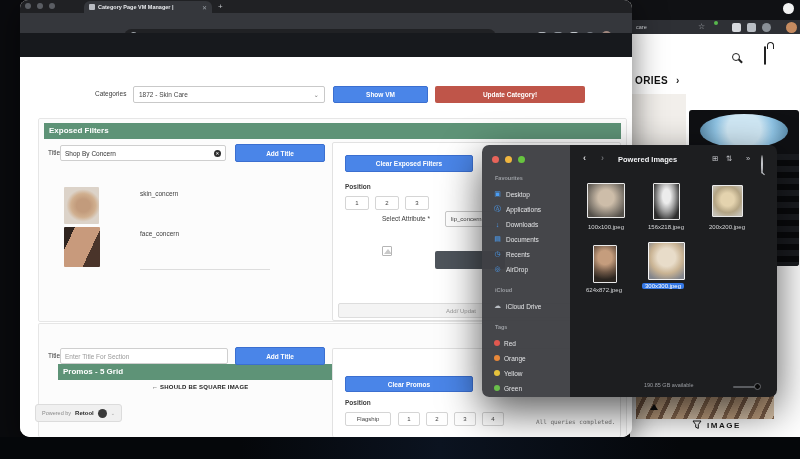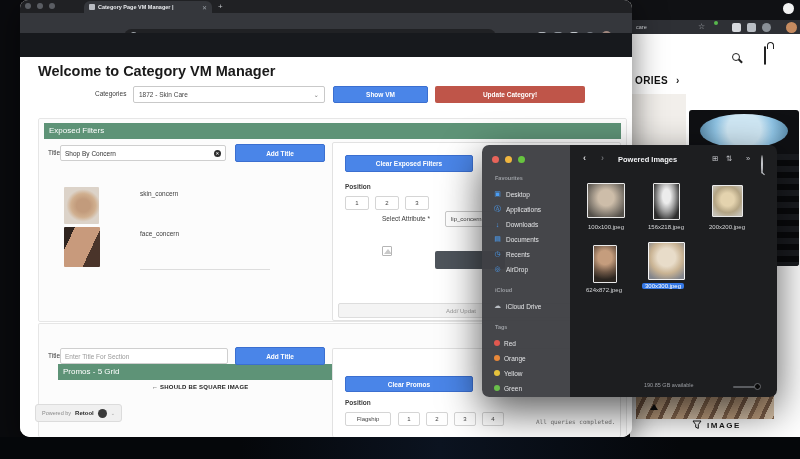--- a/index.html
+++ b/index.html
@@ -70,21 +70,21 @@
   .btn-share { left:545px; top:37px; width:32px; height:15px; background:#3a3e45; border-radius:3px; color:#e8eaed; font-size:5.5px; display:flex; align-items:center; justify-content:center; }
   .btn-edit { left:581px; top:37px; width:30px; height:15px; background:#3e78e7; border-radius:3px; color:#fff; font-size:5.5px; font-weight:bold; display:flex; align-items:center; justify-content:center; }
 
   .content { left:0; top:57px; width:612px; height:380px; background:#fff; }
   .h1 { left:18px; top:6px; font-size:14.5px; font-weight:bold; color:#1a1a1a; }
   .lbl { font-size:6.5px; color:#3c3c3c; }
   .select { border:1px solid #c9c9c9; border-radius:2px; background:#fff; font-size:6.5px; color:#444; display:flex; align-items:center; padding:0 5px; justify-content:space-between; }
   .btn-blue { background:#4a85e8; border:1px solid #3b6fd0; border-radius:2px; color:#fff; font-size:6.5px; font-weight:bold; display:flex; align-items:center; justify-content:center; }
   .btn-red { background:#bf5549; border-radius:2px; color:#fff; font-size:6.5px; font-weight:bold; display:flex; align-items:center; justify-content:center; }
   .sect { background:#fcfcfc; border:1px solid #e6e6e6; border-radius:2px; }
-  .greenbar { background:#5e9377; color:#fff; font-size:8px; font-weight:normal; line-height:16px; padding-left:5px; height:16px; }
+  .greenbar { background:#5e9377; color:#fff; font-size:8px; font-weight:bold; line-height:16px; padding-left:5px; height:16px; }
   .inp { border:1px solid #cfcfcf; border-radius:2px; background:#fff; font-size:6.5px; color:#333; padding:0 4px; font-family:"Liberation Sans",sans-serif; }
   .inp::placeholder { color:#9a9a9a; }
   .panel { background:#fff; border:1px solid #e2e2e2; border-radius:2px; }
   .posbtn { border:1px solid #d5d5d5; border-radius:2px; background:#fff; font-size:6px; color:#444; display:flex; align-items:center; justify-content:center; }
   .clr-x { width:7px; height:7px; border-radius:50%; background:#2f2f2f; color:#fff; font-size:4.5px; line-height:7px; text-align:center; }
   .thumb { border-radius:1px; }
   .hand { background:#dcd3c9 radial-gradient(ellipse at 55% 50%, #c29b7c 0 25%, #d0af8f 45%, rgba(0,0,0,0) 62%); }
   .woman { background:linear-gradient(115deg,#2f241f 0 20%,#c89a7c 20% 68%,#4a342a 68%); }
   .divider { background:#ddd; height:1px; }
   .brokenimg { width:10px; height:10px; border:1px solid #b5b5b5; border-radius:1px; position:relative; overflow:hidden; }
@@ -217,21 +217,20 @@
       </div>
       <div class="abs seg">
         <span class="seg-on">Production</span>
         <span class="seg-off">Staging</span>
       </div>
       <div class="abs btn-share">Share</div>
       <div class="abs btn-edit">Edit app</div>
     </div>
 
     <div class="abs content">
-      <div class="abs h1">Welcome to Category VM Manager</div>
 
       <span class="abs lbl" style="left:75px; top:33px;">Categories</span>
       <div class="abs select" style="left:113px; top:29px; width:192px; height:17px;">
         <span>1872 - Skin Care</span>
         <span style="color:#777;">⌄</span>
       </div>
       <div class="abs btn-blue" style="left:313px; top:29px; width:95px; height:17px;">Show VM</div>
       <div class="abs btn-red" style="left:415px; top:29px; width:150px; height:17px;">Update Category!</div>
 
       <div class="abs sect" style="left:18px; top:61px; width:589px; height:204px;"></div>

